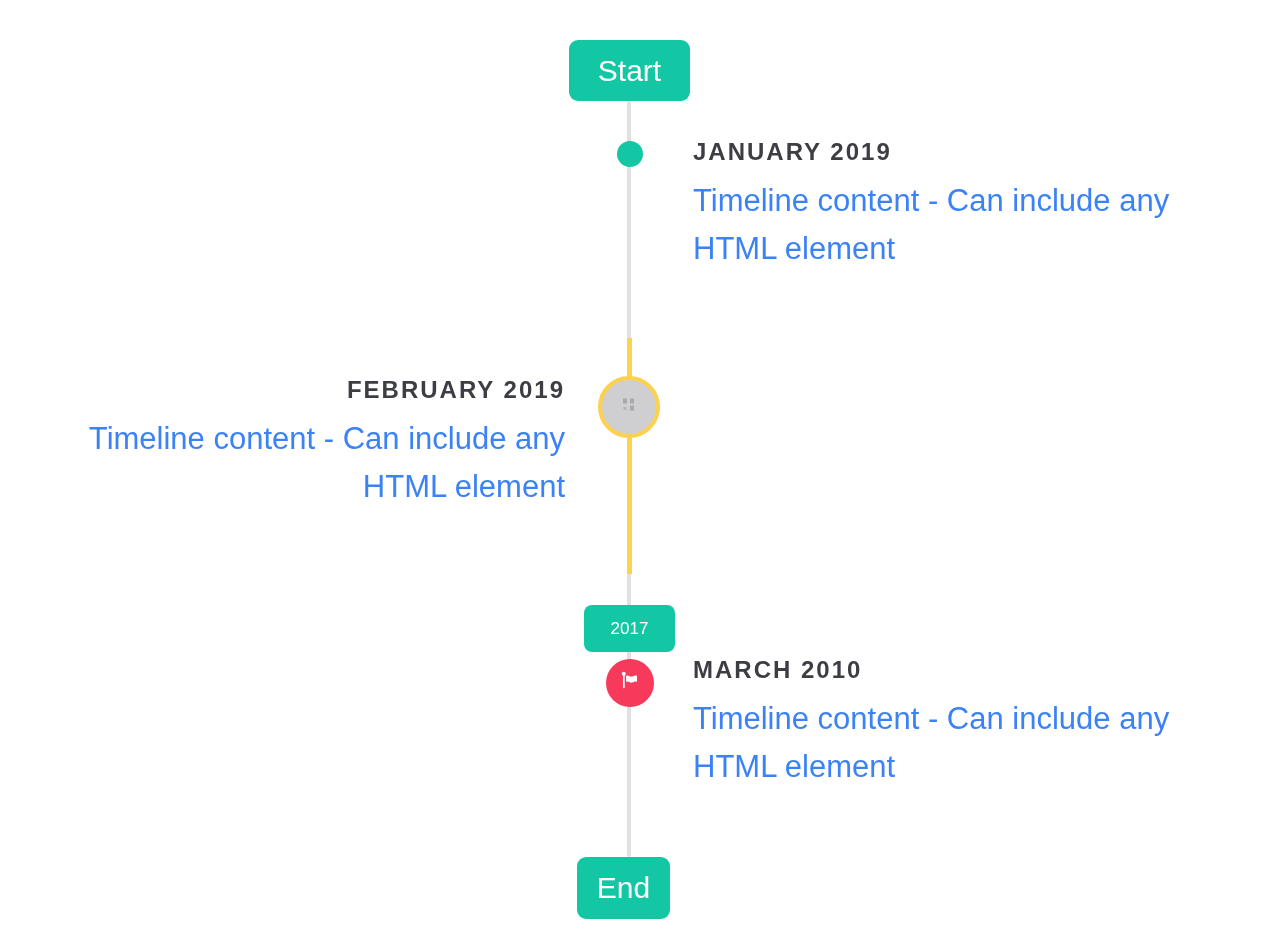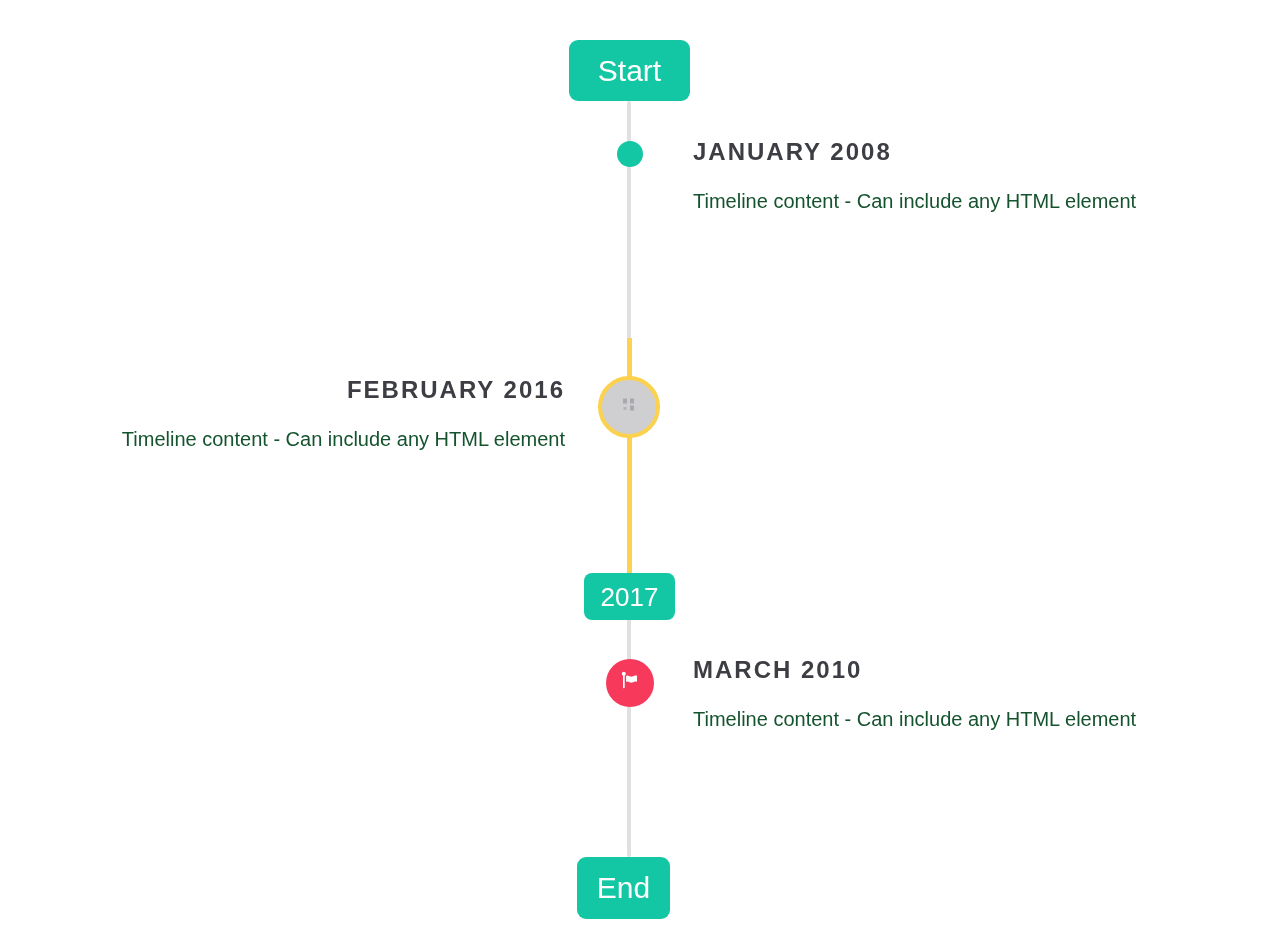--- a/index.html
+++ b/index.html
@@ -40,21 +40,21 @@
     background: #14c7a4;
     color: #ffffff;
     border-radius: 9px;
     display: flex;
     align-items: center;
     justify-content: center;
     font-size: 30px;
     line-height: 1;
   }
   .badge-start { left: 569px; top: 32px;  width: 121px; height: 61px; }
-  .badge-year  { left: 584px; top: 565px; width: 91px;  height: 47px; font-size: 26px; border-radius: 8px; }
+  .badge-year  { left: 584px; top: 597px; width: 91px;  height: 47px; font-size: 17px; border-radius: 8px; }
   .badge-end   { left: 577px; top: 849px; width: 93px; height: 62px; }
 
   
   .marker-dot {
     position: absolute;
     left: 617px; top: 133px;
     width: 26px; height: 26px;
     border-radius: 50%;
     background: #14c7a4;
   }
@@ -93,55 +93,55 @@
 
   .event-title {
     font-size: 24px;
     font-weight: bold;
     letter-spacing: 2px;
     line-height: 30px;
     color: #3d3e44;
   }
   .event-content {
     margin-top: 10px;
-    font-size: 20px;
+    font-size: 31px;
     line-height: 48px;
-    color: #14532d;
+    color: #3b82f6;
   }
 </style>
 </head>
 <body>
 
 <div class="stage">
 
   <div class="line"></div>
   <div class="line-highlight"></div>
 
   <div class="badge badge-start">
     <span>Start</span>
   </div>
 
   <div class="marker-dot"></div>
   <div class="event event-right event-jan">
-    <div class="event-title">JANUARY 2008</div>
+    <div class="event-title">JANUARY 2019</div>
     <div class="event-content">Timeline content - Can include any HTML element</div>
   </div>
 
   <div class="marker-image">
     <span>
       <svg width="19" height="16" viewBox="0 0 19 16" aria-hidden="true">
         <rect x="3" y="1.5" width="4" height="5" fill="#a9a9ad"></rect>
         <rect x="10" y="1.5" width="4" height="5" fill="#a9a9ad"></rect>
         <rect x="3.5" y="10" width="3" height="3" fill="#b5b5b8"></rect>
         <rect x="10" y="8.5" width="4" height="5" fill="#a9a9ad"></rect>
       </svg>
     </span>
   </div>
   <div class="event event-left event-feb">
-    <div class="event-title">FEBRUARY 2016</div>
+    <div class="event-title">FEBRUARY 2019</div>
     <div class="event-content">Timeline content - Can include any HTML element</div>
   </div>
 
   <div class="badge badge-year">
     <span>2017</span>
   </div>
 
   <div class="marker-flag">
     <span>
       <svg width="24" height="24" viewBox="0 0 24 24" aria-hidden="true">

